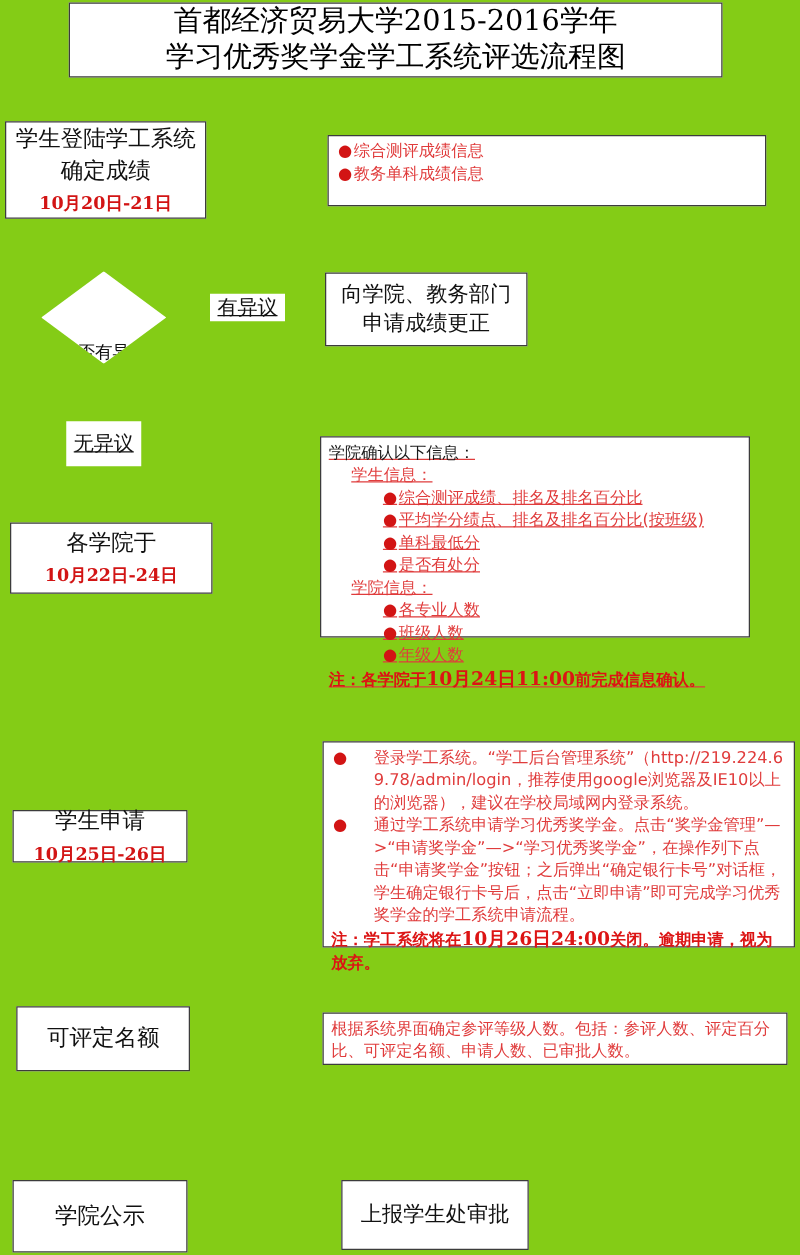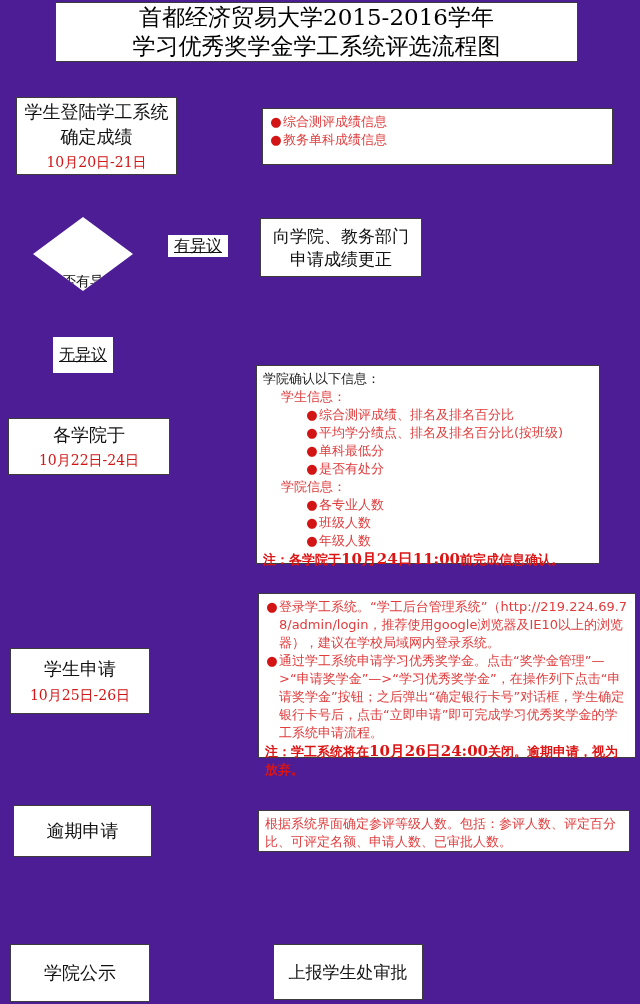--- a/index.html
+++ b/index.html
@@ -1,25 +1,25 @@
 <!DOCTYPE html>
 <html><head>
 <meta charset="utf-8">
 <style>
   html,body{margin:0;padding:0;background:#000;}
   #canvas{
-    position:relative;width:640px;height:1004px;background:#4c1d95;overflow:hidden;
+    position:relative;width:640px;height:1004px;background:#84cc16;overflow:hidden;
     font-family:"DejaVu Sans","Liberation Sans",sans-serif;color:#000;
   }
   .box{
     position:absolute;background:#fff;border:1px solid #3c3c3c;box-sizing:border-box;
   }
   .center{display:flex;flex-direction:column;align-items:center;justify-content:center;text-align:center;}
   .step-label{font-size:18px;line-height:1.35;color:#111;}
-  .step-date{font-size:14px;font-weight:normal;color:#d21414;margin-top:5px;font-family:"DejaVu Serif","Liberation Serif",serif;}
+  .step-date{font-size:14px;font-weight:bold;color:#d21414;margin-top:5px;font-family:"DejaVu Serif","Liberation Serif",serif;}
   .title-box{left:55px;top:2px;width:523px;height:60px;}
   .title-line{font-size:23px;line-height:1.28;color:#000;font-family:"DejaVu Serif","Liberation Serif",serif;}
   .notebox{padding:4px 6px;font-size:13px;line-height:18px;color:#e03c3c;}
   .bullet-row{display:flex;}
   .dot{width:14px;flex:0 0 14px;text-align:center;color:#d21414;}
   .btext{flex:1;}
   .note-line{color:#dc1414;font-weight:bold;}
   .num-strong{font-family:"DejaVu Serif","Liberation Serif",serif;font-size:15px;}
   .black-heading{color:#1a1a1a;}
   .indent1{padding-left:18px;}
@@ -27,33 +27,33 @@
   .diamond{
     position:absolute;left:33px;top:217px;width:100px;height:74px;background:#fff;
     clip-path:polygon(50% 0,100% 50%,50% 100%,0 50%);
     display:flex;align-items:flex-end;justify-content:center;
   }
   .diamond span{font-size:14px;color:#111;}
   .tag{
     position:absolute;background:#fff;display:flex;align-items:center;justify-content:center;
     font-size:16px;color:#111;text-decoration:underline;
   }
-  .wrap-url{word-break:break-all;}
+  .wrap-url{word-break:break-all;margin-left:20px;}
 </style>
 </head>
 <body>
 
 <div id="canvas">
 
   <div class="box center title-box">
     <div class="title-line">首都经济贸易大学2015-2016学年</div>
     <div class="title-line">学习优秀奖学金学工系统评选流程图</div>
   </div>
 
-  <div class="box center" style="left:16px;top:97px;width:161px;height:78px;text-align:right;">
+  <div class="box center" style="left:4px;top:97px;width:161px;height:78px;text-align:right;">
     <div class="step-label">学生登陆学工系统</div>
     <div class="step-label">确定成绩</div>
     <div class="step-date">10月20日-21日</div>
   </div>
 
   <div class="box notebox" style="left:262px;top:108px;width:351px;height:57px;">
     <div>
 
         <div class="bullet-row">
           <span class="dot">●</span>
@@ -78,21 +78,21 @@
     <div class="step-label" style="font-size:17px;">申请成绩更正</div>
   </div>
 
   <div class="tag" style="left:53px;top:337px;width:60px;height:36px;">无异议</div>
 
   <div class="box center" style="left:8px;top:418px;width:162px;height:57px;">
     <div class="step-label">各学院于</div>
     <div class="step-date">10月22日-24日</div>
   </div>
 
-  <div class="box notebox" style="left:256px;top:365px;width:344px;height:199px;">
+  <div class="box notebox" style="left:256px;top:349px;width:344px;height:161px;text-decoration:underline;">
     <div class="black-heading">学院确认以下信息：</div>
     <div class="indent1">学生信息：</div>
     <div class="indent2">
 
         <div class="bullet-row">
           <span class="dot">●</span>
           <span class="btext">综合测评成绩、排名及排名百分比</span>
         </div>
 
         <div class="bullet-row">
@@ -126,21 +126,21 @@
         <div class="bullet-row">
           <span class="dot">●</span>
           <span class="btext">年级人数</span>
         </div>
       </div>
     <div class="note-line">
       <span>注：各学院于</span><span class="num-strong">10月24日11:00</span><span>前完成信息确认。</span>
     </div>
   </div>
 
-  <div class="box center" style="left:10px;top:648px;width:140px;height:66px;">
+  <div class="box center" style="left:10px;top:648px;width:140px;height:42px;">
     <div class="step-label">学生申请</div>
     <div class="step-date">10月25日-26日</div>
   </div>
 
   <div class="box notebox" style="left:258px;top:593px;width:378px;height:165px;">
     <div>
 
         <div class="bullet-row">
           <span class="dot">●</span>
           <span class="btext wrap-url">登录学工系统。“学工后台管理系统”（http://219.224.69.78/admin/login，推荐使用google浏览器及IE10以上的浏览器），建议在学校局域网内登录系统。</span>
@@ -150,21 +150,21 @@
           <span class="dot">●</span>
           <span class="btext wrap-url">通过学工系统申请学习优秀奖学金。点击“奖学金管理”—&gt;“申请奖学金”—&gt;“学习优秀奖学金”，在操作列下点击“申请奖学金”按钮；之后弹出“确定银行卡号”对话框，学生确定银行卡号后，点击“立即申请”即可完成学习优秀奖学金的学工系统申请流程。</span>
         </div>
       </div>
     <div class="note-line">
       <span>注：学工系统将在</span><span class="num-strong">10月26日24:00</span><span>关闭。逾期申请，视为放弃。</span>
     </div>
   </div>
 
   <div class="box center" style="left:13px;top:805px;width:139px;height:52px;">
-    <div class="step-label">逾期申请</div>
+    <div class="step-label">可评定名额</div>
   </div>
 
   <div class="box center" style="left:10px;top:944px;width:140px;height:58px;">
     <div class="step-label">学院公示</div>
   </div>
 
   <div class="box notebox" style="left:258px;top:810px;width:372px;height:42px;">
     <div>根据系统界面确定参评等级人数。包括：参评人数、评定百分比、可评定名额、申请人数、已审批人数。</div>
   </div>
 

